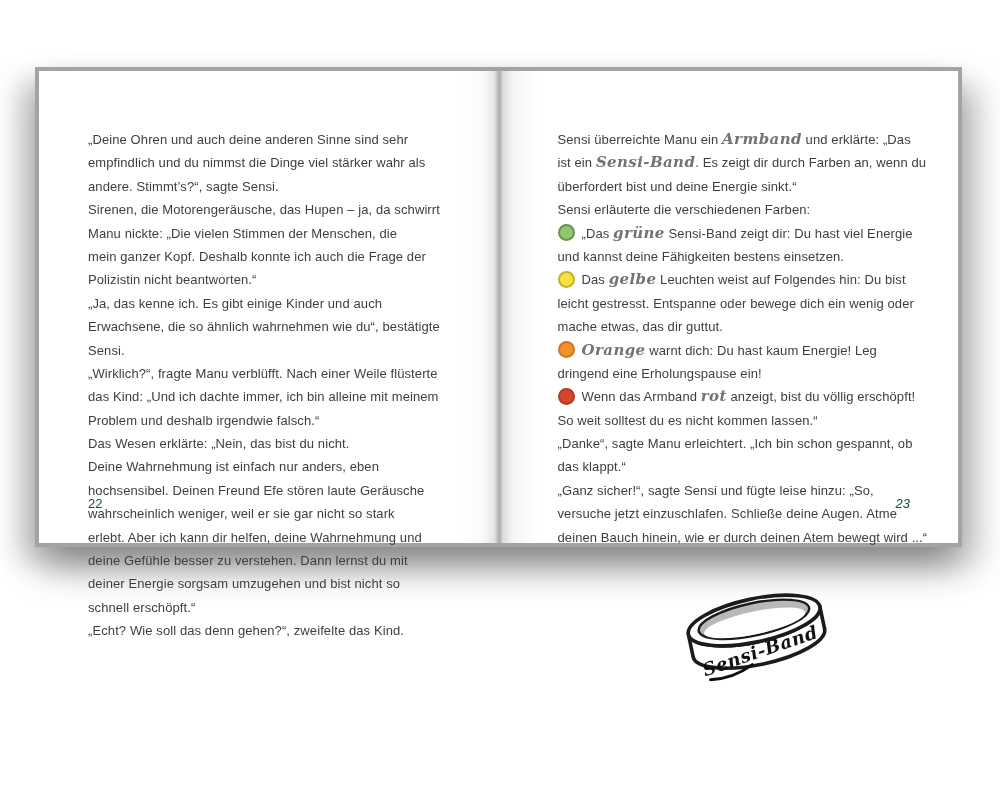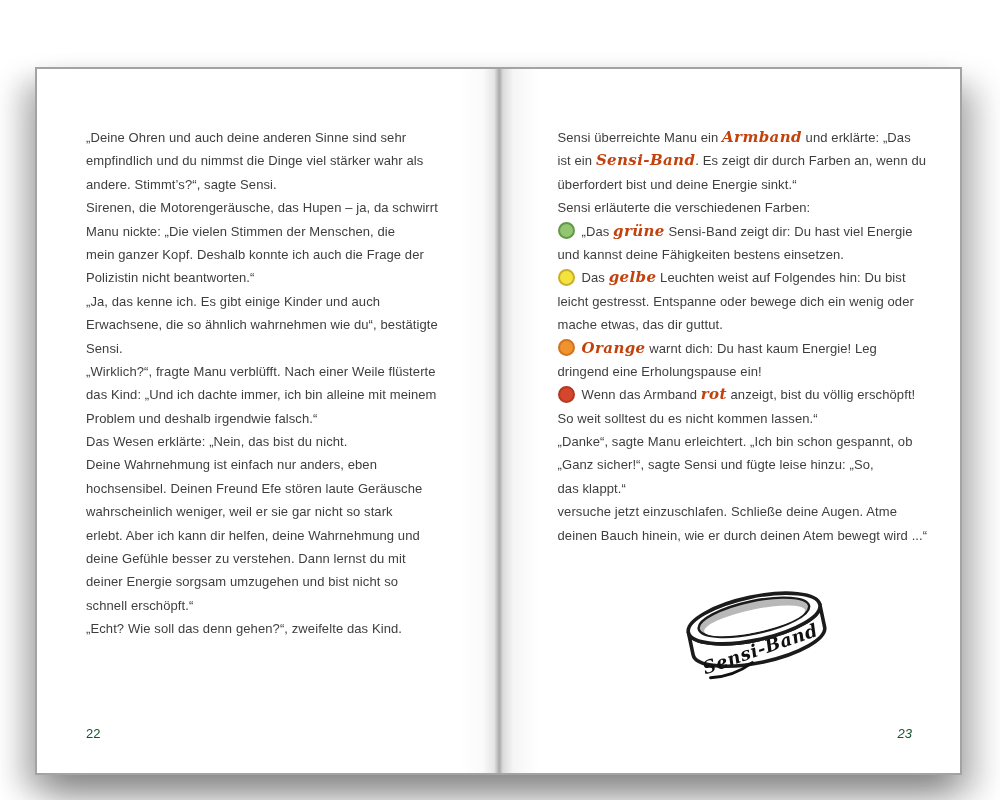--- a/index.html
+++ b/index.html
@@ -2,37 +2,37 @@
 <html><head>
 <meta charset="utf-8">
 <style>
   html,body{margin:0;padding:0;}
   body{
     width:1000px;height:800px;position:relative;overflow:hidden;
     background:#ffffff;
     font-family:"Liberation Sans",sans-serif;
   }
   .book{
-    position:absolute;left:35px;top:67px;width:927px;height:708px;
-    background:#ffffff;border:2px solid #a3a3a3;box-sizing:border-box;
+    position:absolute;left:35px;top:67px;width:927px;height:480px;
+    background:#ffffff;border:4px solid #a3a3a3;box-sizing:border-box;
     box-shadow:-16px 14px 26px rgba(0,0,0,0.20),
                16px 18px 30px rgba(0,0,0,0.22),
                0 26px 34px rgba(0,0,0,0.16);
     display:flex;
   }
   .page{position:relative;width:50%;height:100%;background:#fff;}
   .textblock{position:absolute;top:57px;left:49px;right:6px;}
   .page.right .textblock{left:59px;right:2px;}
   .line{
     white-space:nowrap;font-size:13px;line-height:23.4px;height:23.4px;
     color:#3e3e3e;letter-spacing:0.1px;
   }
   .hand{
     font-family:"DejaVu Serif",serif;font-style:italic;font-weight:bold;
-    font-size:15px;color:#c2410c;letter-spacing:0.4px;
+    font-size:15px;color:#737373;letter-spacing:0.4px;
   }
   .dot{
     display:inline-block;width:17px;height:17px;border-radius:50%;
     border:2px solid;box-sizing:border-box;vertical-align:-3.5px;margin-right:7px;
   }
   .pagenum{position:absolute;bottom:32px;font-size:13px;color:#14532d;}
   .pagenum.left-num{left:49px;}
   .pagenum.right-num{right:48px;font-style:italic;}
   .gutter{
     position:absolute;top:0;left:calc(50% - 40px);width:80px;height:100%;
@@ -96,22 +96,22 @@
         <div class="line"><span class="dot" style="background: rgb(147, 197, 114); border-color: rgb(95, 154, 68);"></span><span>„Das </span><span class="hand">grüne</span><span> Sensi-Band zeigt dir: Du hast viel Energie</span></div>
         <div class="line"><span>und kannst deine Fähigkeiten bestens einsetzen.</span></div>
         <div class="line"><span class="dot" style="background: rgb(244, 227, 61); border-color: rgb(201, 174, 43);"></span><span>Das </span><span class="hand">gelbe</span><span> Leuchten weist auf Folgendes hin: Du bist</span></div>
         <div class="line"><span>leicht gestresst. Entspanne oder bewege dich ein wenig oder</span></div>
         <div class="line"><span>mache etwas, das dir guttut.</span></div>
         <div class="line"><span class="dot" style="background: rgb(240, 147, 47); border-color: rgb(207, 116, 32);"></span><span class="hand">Orange</span><span> warnt dich: Du hast kaum Energie! Leg</span></div>
         <div class="line"><span>dringend eine Erholungspause ein!</span></div>
         <div class="line"><span class="dot" style="background: rgb(213, 70, 44); border-color: rgb(178, 58, 34);"></span><span>Wenn das Armband </span><span class="hand">rot</span><span> anzeigt, bist du völlig erschöpft!</span></div>
         <div class="line"><span>So weit solltest du es nicht kommen lassen.“</span></div>
         <div class="line"><span>„Danke“, sagte Manu erleichtert. „Ich bin schon gespannt, ob</span></div>
+        <div class="line"><span>das klappt.“</span></div>
         <div class="line"><span>„Ganz sicher!“, sagte Sensi und fügte leise hinzu: „So,</span></div>
-        <div class="line"><span>das klappt.“</span></div>
         <div class="line"><span>versuche jetzt einzuschlafen. Schließe deine Augen. Atme</span></div>
         <div class="line"><span>deinen Bauch hinein, wie er durch deinen Atem bewegt wird ...“</span></div>
       </div>
 
     <div class="illustration">
       <svg viewBox="0 0 300 170" xmlns="http://www.w3.org/2000/svg">
         <g transform="rotate(-12 150 85)">
           <path d="M 38,62 L 38,100 A 112 36 0 0 0 262,100 L 262,62 A 112 36 0 0 1 38,62 Z" fill="#ffffff" stroke="#1b1b1b" stroke-width="6" stroke-linejoin="round"></path>
           <ellipse cx="150" cy="62" rx="112" ry="36" fill="#ffffff" stroke="#1b1b1b" stroke-width="6"></ellipse>
           <ellipse cx="150" cy="60" rx="94" ry="27" fill="#b8b8b8" stroke="#1b1b1b" stroke-width="4"></ellipse>

